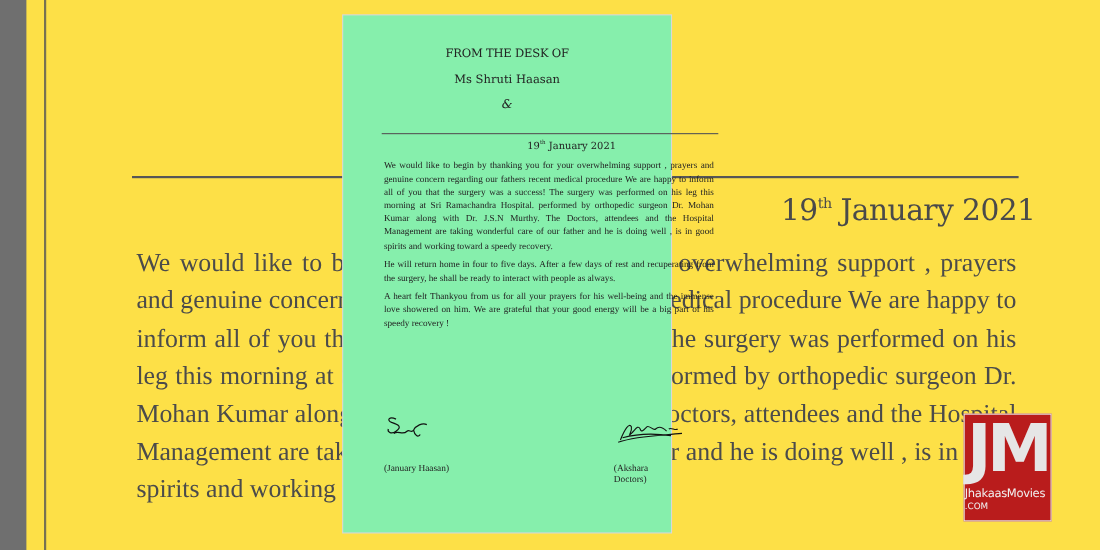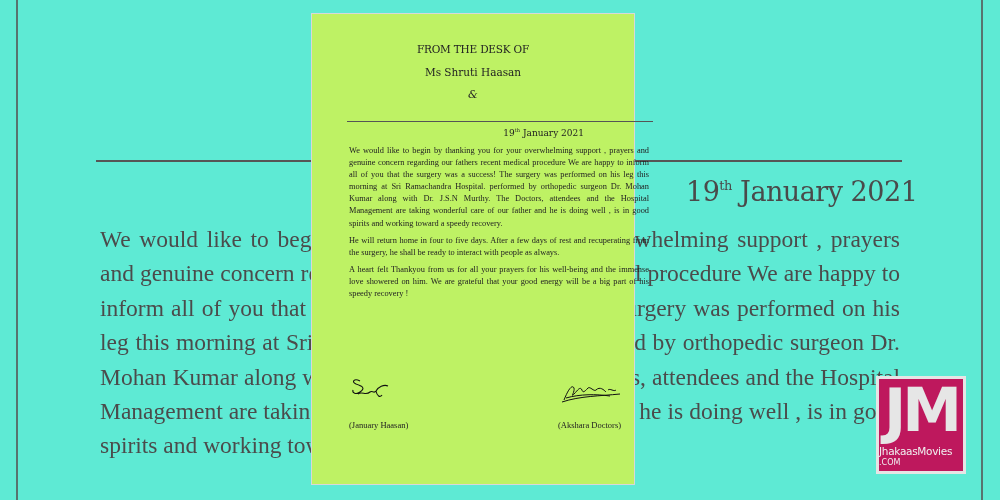--- a/index.html
+++ b/index.html
@@ -1,41 +1,41 @@
 <!DOCTYPE html>
 <html><head>
   <meta charset="utf-8">
   <style>
     html, body { margin:0; padding:0; }
     body { width:1000px; height:500px; overflow:hidden; position:relative; background:#6f6f6f; font-family:"Liberation Serif", serif; }
-    .bg { position:absolute; inset:0; background:#5eead4; overflow:hidden; }
+    .bg { position:absolute; inset:0; background:#fde047; overflow:hidden;margin-left:24px; }
     .bg-vline { position:absolute; top:0; bottom:0; width:2px; background:#555; opacity:0.8; }
     .bg-hline { position:absolute; left:96px; width:806px; top:160px; height:2px; background:#565656; }
     .bg-date { position:absolute; left:686px; top:176px; font-size:27px; color:#4a4a4a; font-family:"DejaVu Serif", serif; letter-spacing:-0.5px; }
     .bg-date sup { font-size:13px; vertical-align:top; position:relative; top:2px; }
     .bg-body { position:absolute; left:100px; top:222px; width:800px; font-size:23.5px; line-height:34.4px; color:#4b4b4b; text-align:justify; font-family:"Liberation Serif", serif; filter:blur(0.4px); }
     .bg-body p { margin:0; }
 
-    .page { position:absolute; left:312px; top:14px; width:322px; height:470px; background:#bef264; box-shadow:0 0 0 1px #d8d8d8; }
+    .page { position:absolute; left:312px; top:14px; width:298px; height:470px; background:#86efac; box-shadow:0 0 0 1px #d8d8d8; }
     .page-inner { position:absolute; left:0; top:0; right:0; bottom:0; }
     .hdr { position:absolute; left:0; right:0; text-align:center; color:#222; font-family:"DejaVu Serif", serif; font-size:10.5px; }
     .hdr1 { top:29px; letter-spacing:-0.2px; }
     .hdr2 { top:52px; }
     .hdr3 { top:74px; font-style:italic; font-size:11px; }
     .hdr4 { top:94px; }
     .hrule { position:absolute; left:35px; width:306px; top:107px; height:1px; background:#555; }
     .date { position:absolute; right:50px; top:114px; font-family:"DejaVu Serif", serif; font-size:9px; color:#222; }
     .date sup { font-size:5px; vertical-align:top; position:relative; top:-1px; }
     .body { position:absolute; left:37px; top:131px; width:300px; font-size:8.35px; line-height:12.1px; color:#222; text-align:justify; font-family:"Liberation Serif", serif; }
     .body p { margin:0 0 5px 0; }
     .sig { position:absolute; }
     .sig svg { display:block; }
     .sig-label { position:absolute; font-size:8.5px; color:#222; font-family:"Liberation Serif", serif; }
 
-    .logo { position:absolute; left:876px; top:376px; width:90px; height:98px; background:#be185d; border:3px solid #e5e5e5; box-sizing:border-box; }
+    .logo { position:absolute; left:876px; top:376px; width:80px; height:98px; background:#b91c1c; border:1px solid #e5e5e5; box-sizing:border-box; }
     .logo-jm { position:absolute; left:0; right:0; top:-4px; text-align:center; font-family:"DejaVu Sans", sans-serif; font-weight:bold; font-size:60px; color:#e6e6e6; letter-spacing:-4px; line-height:70px; }
     .logo-name { position:absolute; left:0; right:0; top:66px; font-family:"DejaVu Sans", sans-serif; font-size:10.5px; color:#f0f0f0; letter-spacing:-0.3px; }
     .logo-com { position:absolute; left:0; right:0; top:79px; text-align:left; font-family:"DejaVu Sans", sans-serif; font-size:8px; color:#f0f0f0; }
   </style>
 </head>
 <body>
 
 <div class="bg">
   <div class="bg-vline" style="left:16px"></div>
   <div class="bg-vline" style="left:981px"></div>

